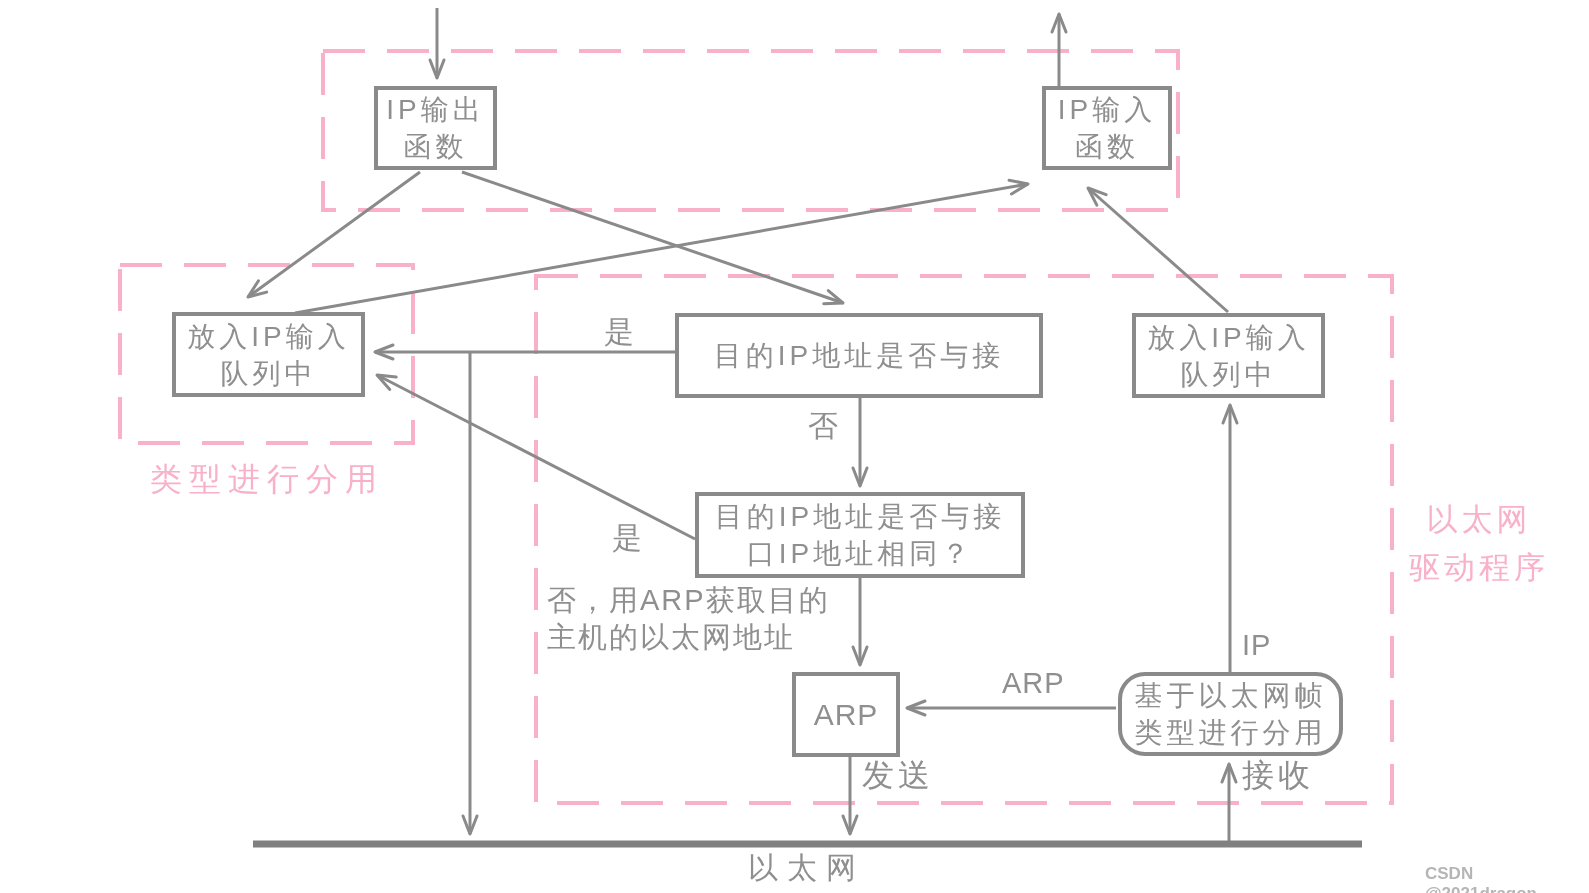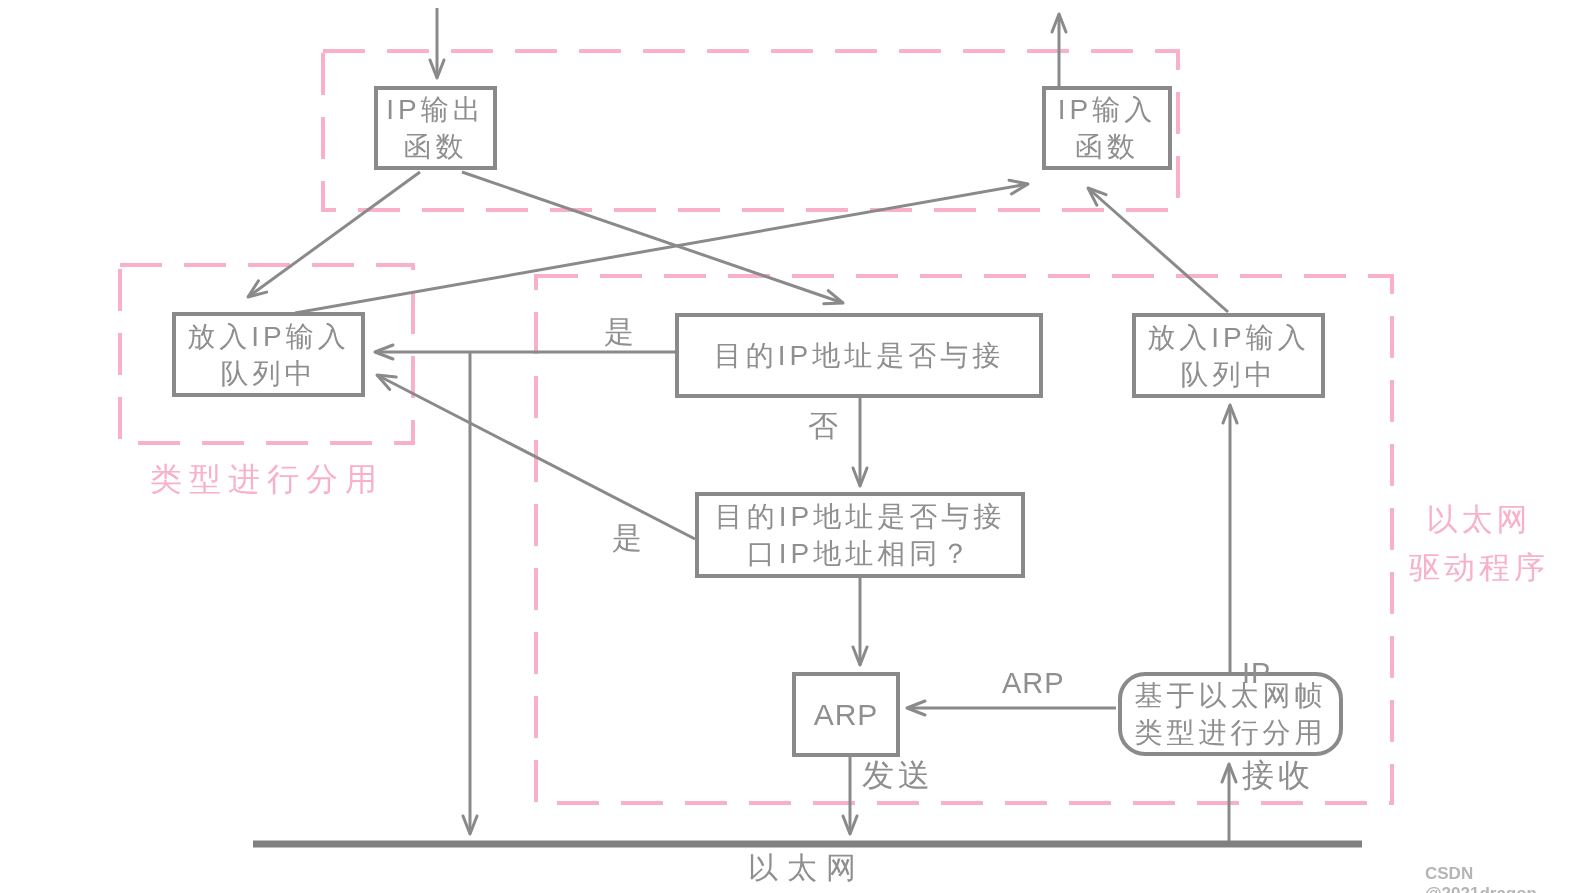--- a/index.html
+++ b/index.html
@@ -99,23 +99,27 @@
 
   <div class="node" style="left:1132px;top:313px;width:193px;height:85px;">
     <span>放入IP输入</span>
     <span>队列中</span>
   </div>
 
   <div class="lbl" style="left:604px;top:315px;font-size:30px;">是</div>
   <div class="lbl" style="left:808px;top:409px;font-size:30px;">否</div>
   <div class="lbl" style="left:612px;top:521px;font-size:30px;">是</div>
 
+  <div class="lbl note" style="left:547px;top:582px;">
+    <span style="display:block;">否，用ARP获取目的</span>
+    <span style="display:block;">主机的以太网地址</span>
+  </div>
 
   <div class="lbl" style="left:1002px;top:666px;font-size:29px;letter-spacing:1px;">ARP</div>
-  <div class="lbl" style="left:1242px;top:628px;font-size:29px;letter-spacing:1px;margin-top:28px;">IP</div>
+  <div class="lbl" style="left:1242px;top:628px;font-size:29px;letter-spacing:1px;">IP</div>
   <div class="lbl" style="left:862px;top:758px;">发送</div>
   <div class="lbl" style="left:1242px;top:758px;">接收</div>
 
   <div class="lbl" style="left:748px;top:851px;font-size:30px;letter-spacing:9px;">以太网</div>
 
   <div class="pinklbl" style="left:150px;top:458px;">类型进行分用</div>
   <div class="pinklbl" style="left:1396px;top:496px;width:166px;font-size:31px;letter-spacing:4px;line-height:48px;">
     <span style="display:block;">以太网</span>
     <span style="display:block;">驱动程序</span>
   </div>

